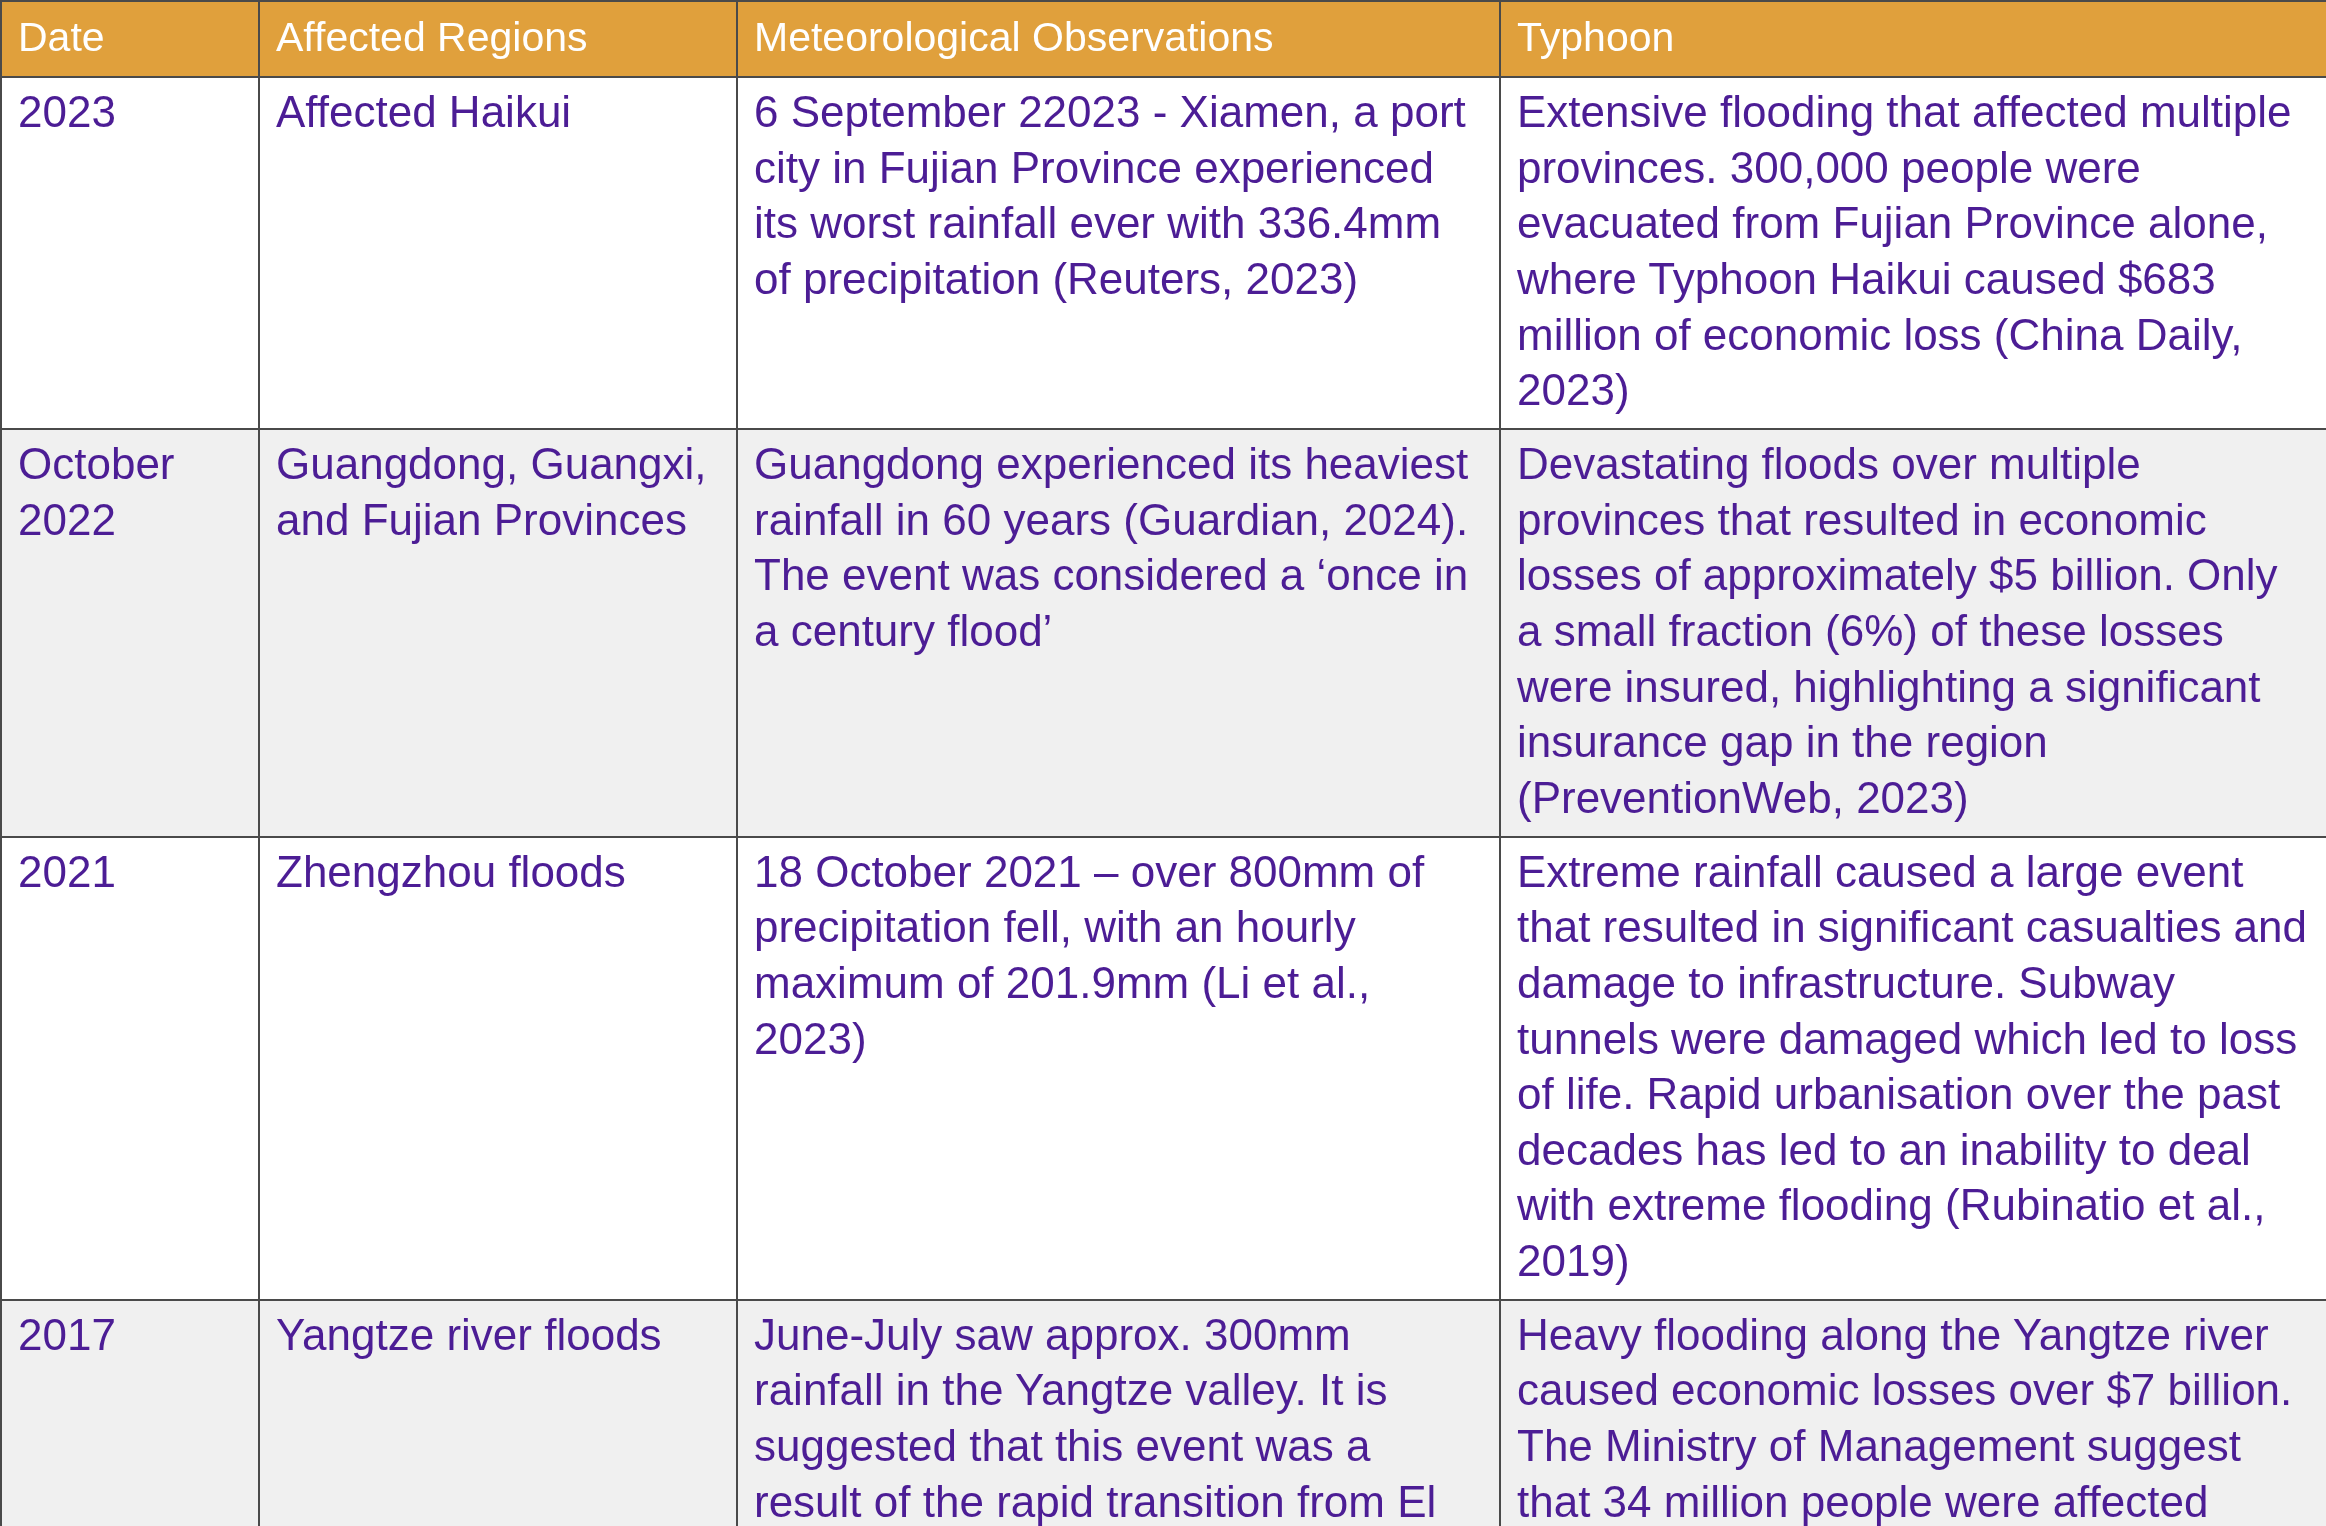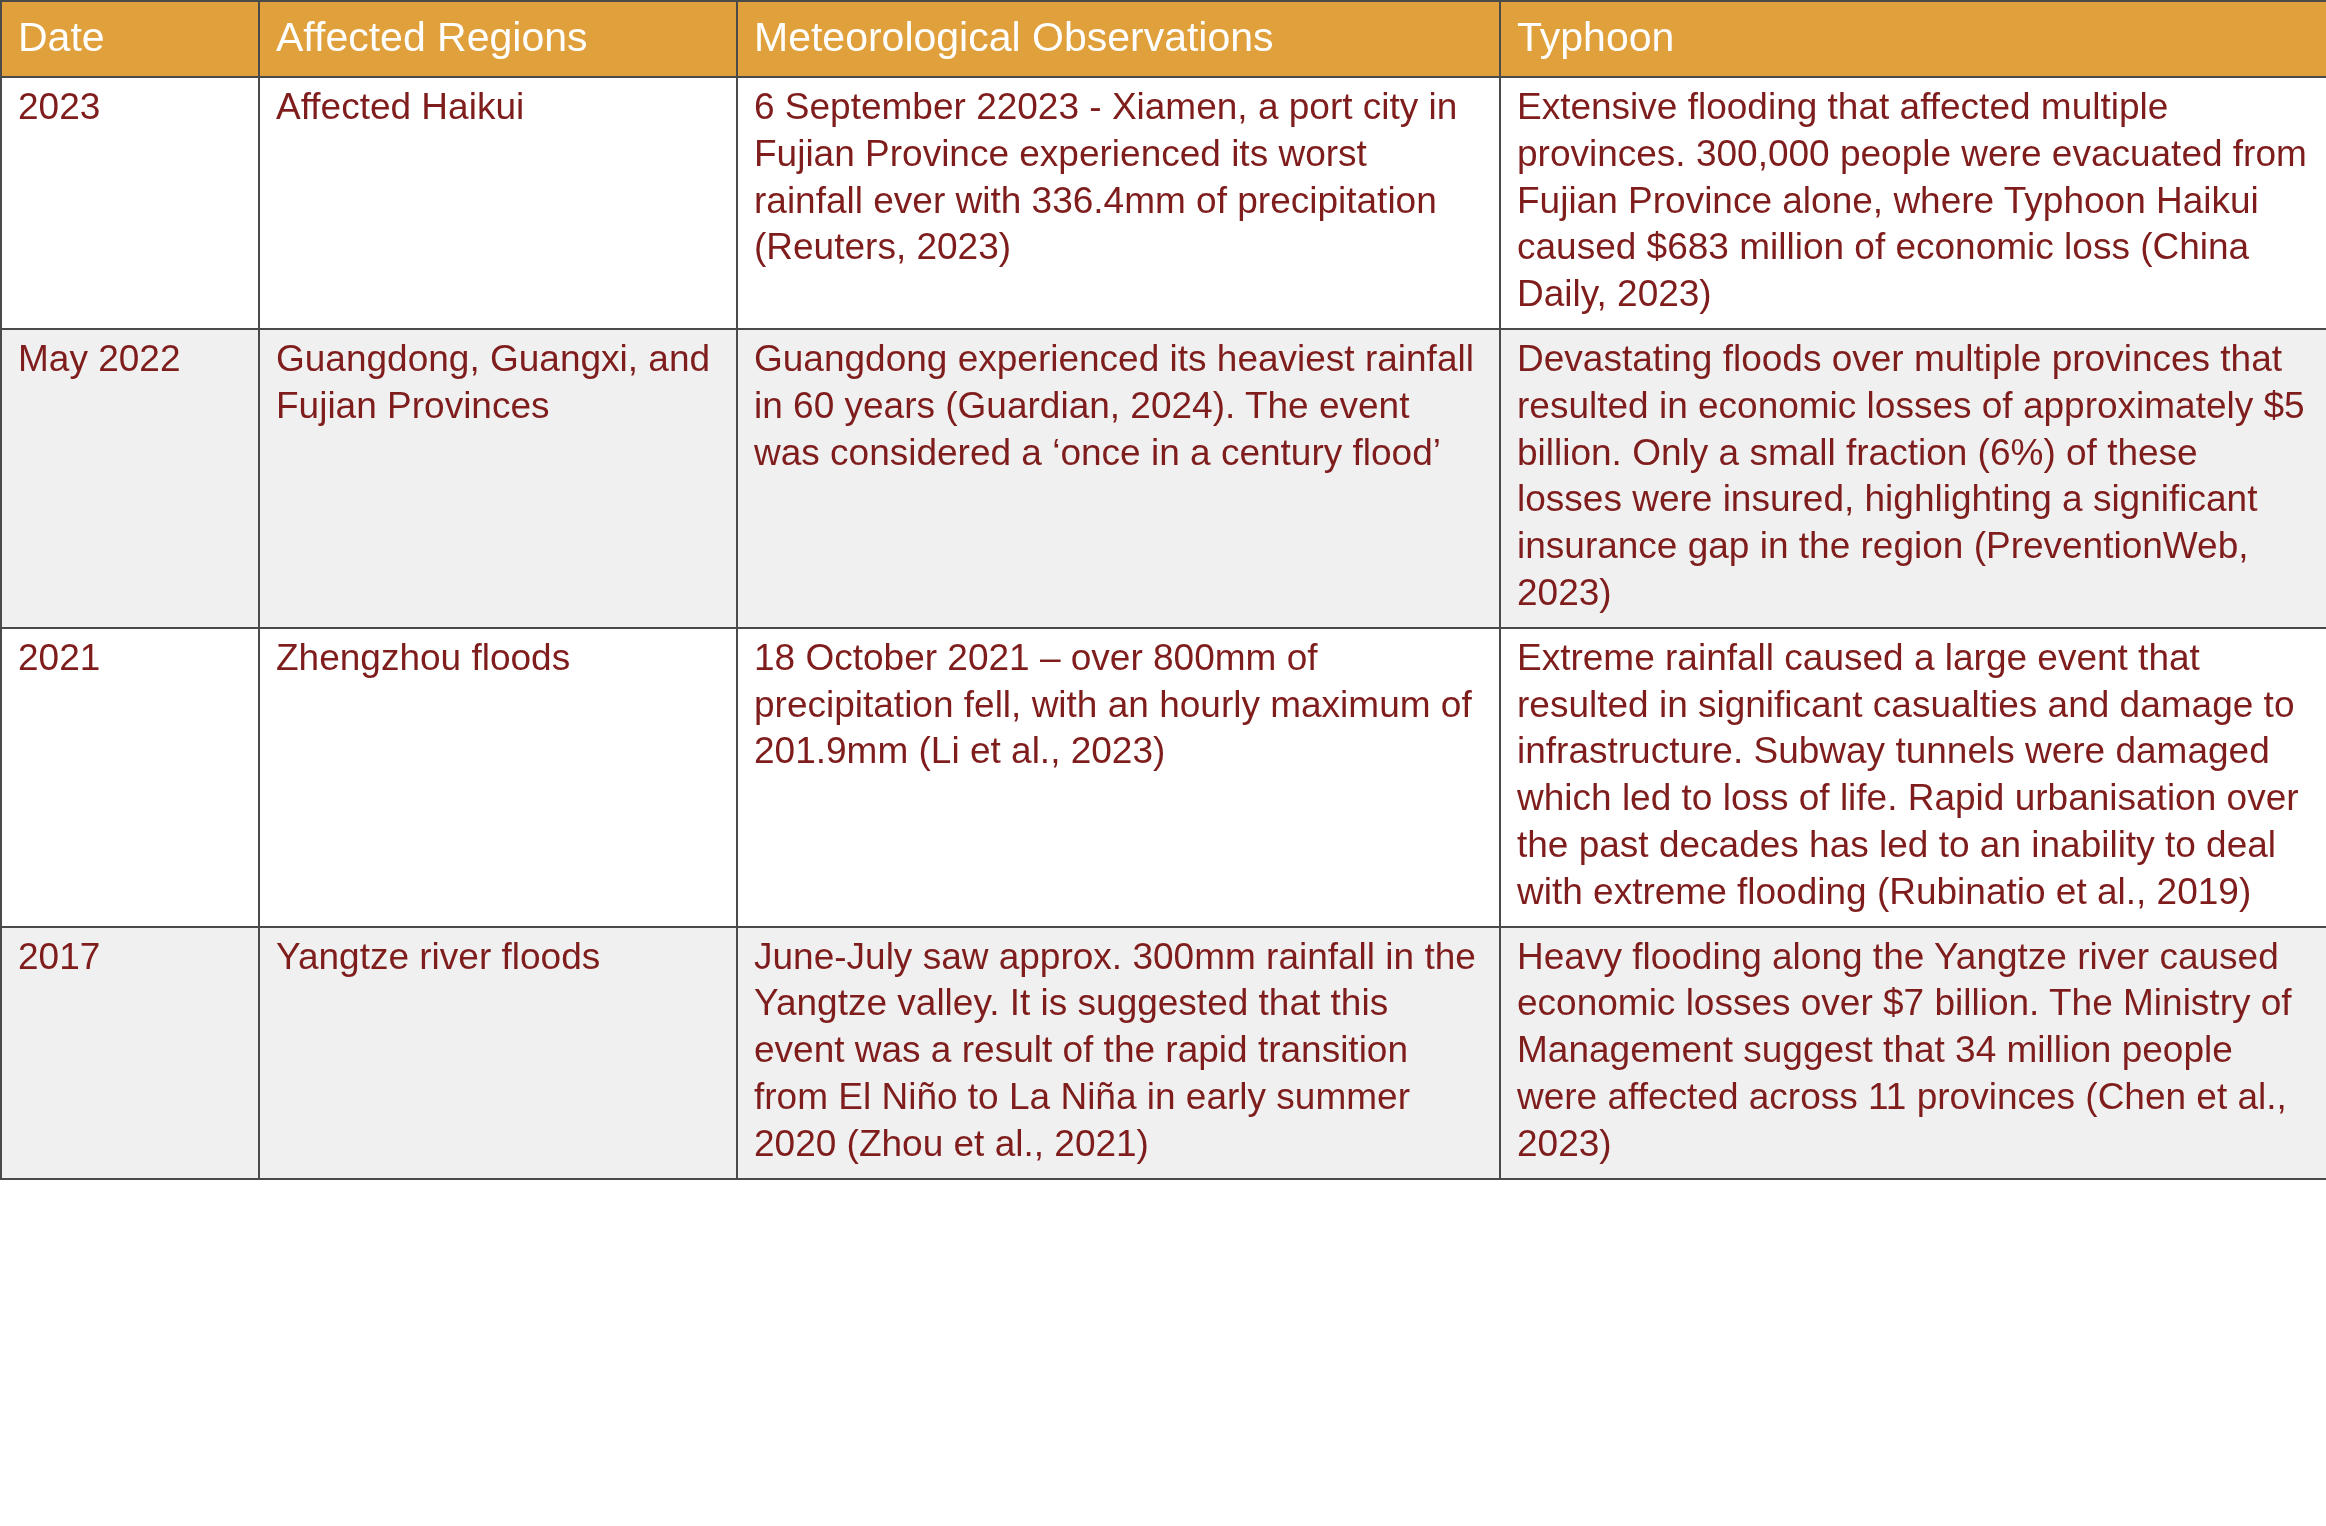--- a/index.html
+++ b/index.html
@@ -30,23 +30,23 @@
   table.flood-table col.col-date   { width: 258px; }
   table.flood-table col.col-region { width: 478px; }
   table.flood-table col.col-meteo  { width: 763px; }
   table.flood-table col.col-impact { width: 827px; }
 
   table.flood-table th,
   table.flood-table td {
     border: 2px solid #4a4a4a;
     vertical-align: top;
     padding: 6px 14px 10px 16px;
-    font-size: 37px;
+    font-size: 44px;
     line-height: 1.265;
-    color: #7f1d1d;
+    color: #4c1d95;
     text-align: left;
     font-weight: normal;
   }
 
   table.flood-table thead th {
     background: #e0a03c;
     color: #ffffff;
     font-weight: normal;
     font-size: 41px;
     padding-top: 10px;
@@ -96,21 +96,21 @@
           </td>
         <td>
             <span class="cell-text">6 September 22023 - Xiamen, a port city in Fujian Province experienced its worst rainfall ever with 336.4mm of precipitation (Reuters, 2023)</span>
           </td>
         <td>
             <span class="cell-text">Extensive flooding that affected multiple provinces. 300,000 people were evacuated from Fujian Province alone, where Typhoon Haikui caused $683 million of economic loss (China Daily, 2023)</span>
           </td>
       </tr>
       <tr class="row-even">
         <td>
-            <span class="cell-text">May 2022</span>
+            <span class="cell-text">October 2022</span>
           </td>
         <td>
             <span class="cell-text">Guangdong, Guangxi, and Fujian Provinces</span>
           </td>
         <td>
             <span class="cell-text">Guangdong experienced its heaviest rainfall in 60 years (Guardian, 2024). The event was considered a ‘once in a century flood’</span>
           </td>
         <td>
             <span class="cell-text">Devastating floods over multiple provinces that resulted in economic losses of approximately $5 billion. Only a small fraction (6%) of these losses were insured, highlighting a significant insurance gap in the region (PreventionWeb, 2023)</span>
           </td>

